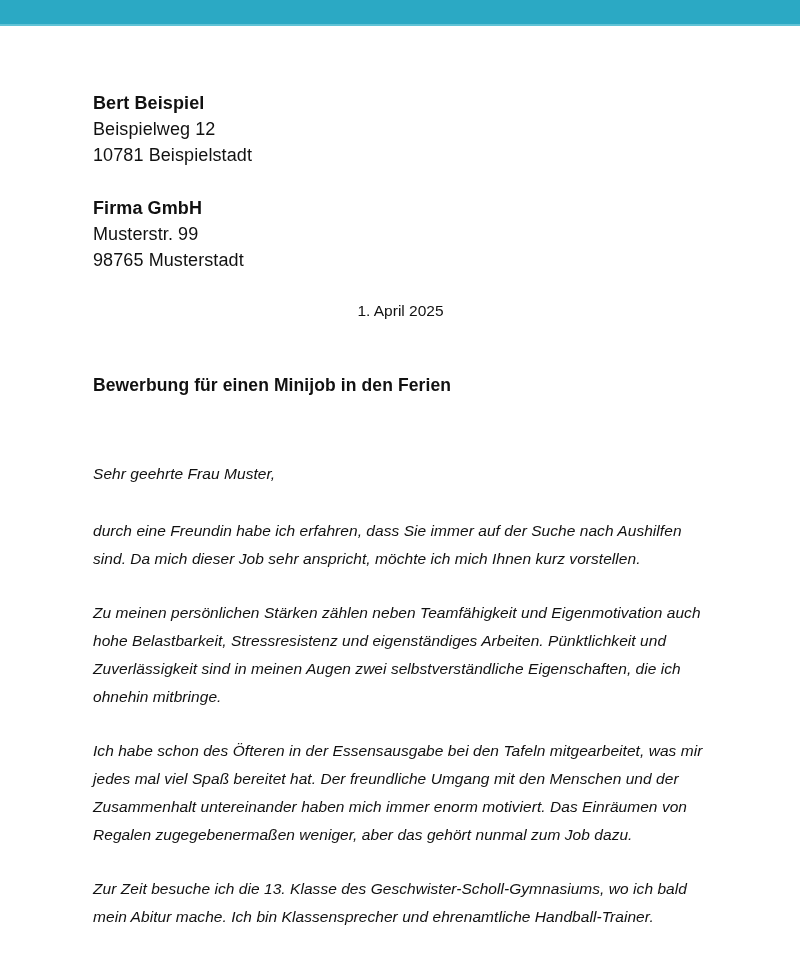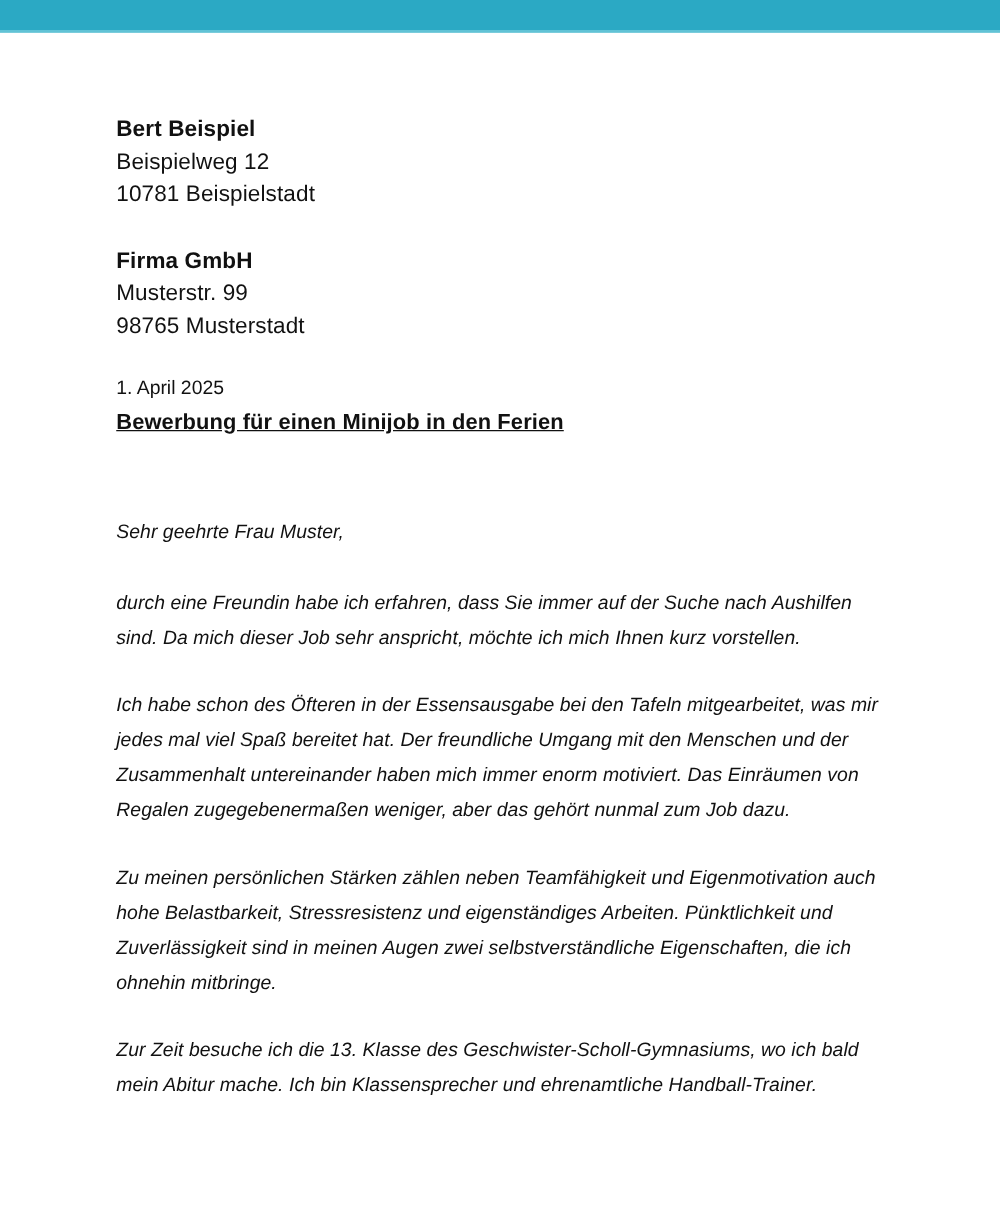--- a/index.html
+++ b/index.html
@@ -50,31 +50,31 @@
   }
   .addr-line.bold {
     font-weight: bold;
   }
 
   
   #date-line {
     margin-top: 25px;
     font-size: 15.5px;
     line-height: 26px;
-    text-align: left;
+    text-align: center;
     width: 615px;
   }
 
   
   #subject-line {
+    margin-top: 48px;
     font-size: 17.5px;
     font-weight: bold;
     line-height: 26px;
     letter-spacing: 0.1px;
-    text-decoration: underline;
   }
 
   
   #letter-body {
     margin-top: 62px;
     font-style: italic;
   }
   .para {
     font-size: 15.5px;
     line-height: 28px;
@@ -109,18 +109,18 @@
     <div class="addr-line">98765 Musterstadt</div>
   </div>
 
   <div id="date-line">1. April 2025</div>
 
   <div id="subject-line" class="block">Bewerbung für einen Minijob in den Ferien</div>
 
   <div id="letter-body">
     <p class="para" id="salutation">Sehr geehrte Frau Muster,</p>
     <p class="para">durch eine Freundin habe ich erfahren, dass Sie immer auf der Suche nach Aushilfen sind. Da mich dieser Job sehr anspricht, möchte ich mich Ihnen kurz vorstellen.</p>
+    <p class="para">Zu meinen persönlichen Stärken zählen neben Teamfähigkeit und Eigenmotivation auch hohe Belastbarkeit, Stressresistenz und eigenständiges Arbeiten. Pünktlichkeit und Zuverlässigkeit sind in meinen Augen zwei selbstverständliche Eigenschaften, die ich ohnehin mitbringe.</p>
     <p class="para">Ich habe schon des Öfteren in der Essensausgabe bei den Tafeln mitgearbeitet, was mir jedes mal viel Spaß bereitet hat. Der freundliche Umgang mit den Menschen und der Zusammenhalt untereinander haben mich immer enorm motiviert. Das Einräumen von Regalen zugegebenermaßen weniger, aber das gehört nunmal zum Job dazu.</p>
-    <p class="para">Zu meinen persönlichen Stärken zählen neben Teamfähigkeit und Eigenmotivation auch hohe Belastbarkeit, Stressresistenz und eigenständiges Arbeiten. Pünktlichkeit und Zuverlässigkeit sind in meinen Augen zwei selbstverständliche Eigenschaften, die ich ohnehin mitbringe.</p>
     <p class="para">Zur Zeit besuche ich die 13. Klasse des Geschwister-Scholl-Gymnasiums, wo ich bald mein Abitur mache. Ich bin Klassensprecher und ehrenamtliche Handball-Trainer.</p>
   </div>
 
 </div>
 
 </body></html>

